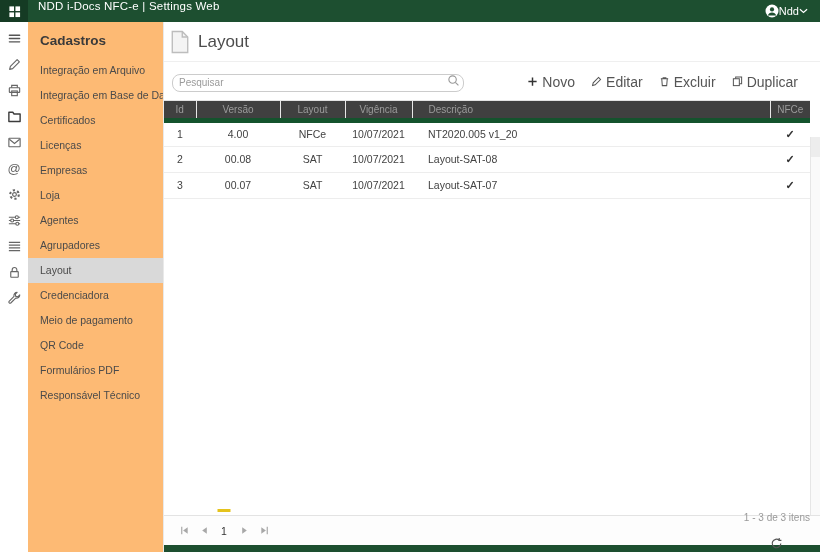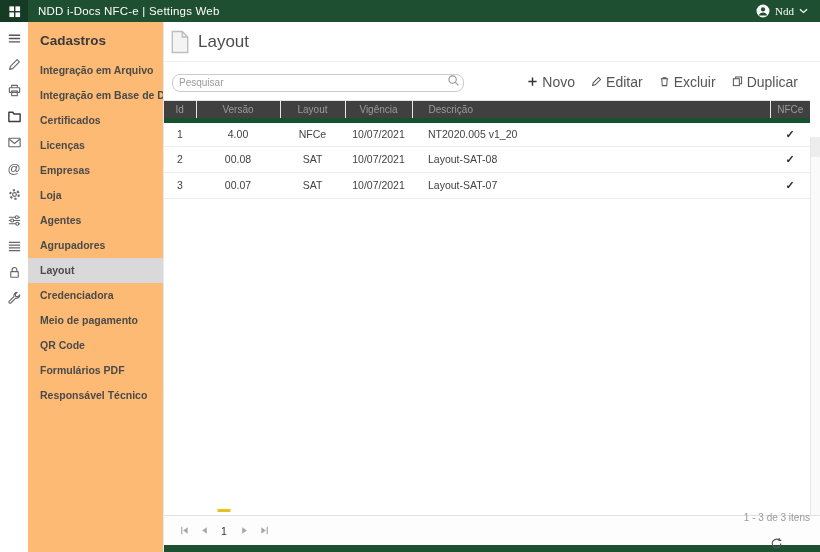--- a/index.html
+++ b/index.html
@@ -1,39 +1,39 @@
 <!DOCTYPE html>
 <html style="--green: #1d4f30; --yellow: #e5c31c;"><head>
 <meta charset="utf-8">
 <style>
   * { box-sizing: border-box; margin: 0; padding: 0; }
   html,body { width:820px; height:552px; overflow:hidden; background:#fff;
     font-family:"Liberation Sans", sans-serif; }
   .app { width:820px; height:552px; display:flex; flex-direction:column; }
 
   
-  .topbar { height:22px; background:var(--green,#1d4f30); display:flex; align-items:center; flex:0 0 22px; }
+  .topbar { height:22px; background:var(--green,#1d4f30); display:flex; flex:0 0 22px; }
   .waffle { width:28px; height:22px; background:rgba(0,0,0,.25); display:flex; align-items:center; justify-content:center; cursor:pointer; }
   .topbar-title { color:#fff; font-size:11.5px; margin-left:10px; letter-spacing:.2px; }
-  .topbar-right { margin-left:auto; display:flex; align-items:center; gap:5px; padding-right:12px; color:#fff; font-size:11px; cursor:pointer;font-family:Liberation Serif, serif; }
+  .topbar-right { margin-left:auto; display:flex; align-items:center; padding-right:12px; color:#fff; font-size:11px; cursor:pointer; }
 
   
   .shell { flex:1; display:flex; min-height:0; }
 
   
   .rail { width:28px; background:#fff; display:flex; flex-direction:column; align-items:center; padding-top:9px; gap:11px; }
   .rail-btn { width:16px; height:15px; display:flex; align-items:center; justify-content:center; cursor:pointer; }
   .rail-btn svg { width:15px; height:15px; }
   .at-glyph { font-size:13px; color:#666; line-height:14px; }
 
   
   .sidebar { width:136px; background:#fdba74; border-right:1px solid #e9e9e9; display:flex; flex-direction:column; }
   .sidebar-heading { font-size:13.5px; font-weight:bold; color:#3a3a3a; padding:11px 0 10px 12px; }
   .side-item { font-size:10.5px; color:#4a4a4a; height:25px; line-height:25px; padding-left:12px;
-    cursor:pointer; white-space:nowrap; overflow:hidden;font-weight:bold; }
+    cursor:pointer; white-space:nowrap; overflow:hidden; }
   .side-item.selected { background:#d9d9d9; }
 
   
   .main { flex:1; display:flex; flex-direction:column; position:relative; min-width:0; background:#fff; }
   .main-header { height:40px; display:flex; align-items:center; padding-left:6px; gap:8px; border-bottom:1px solid #efefef; }
   .page-title { font-size:17px; color:#4d4d4d; font-weight:500; }
 
   .content { flex:1; position:relative; display:flex; flex-direction:column; min-height:0; }
   .gutter { position:absolute; right:0; top:75px; bottom:0; width:10px;
     background:linear-gradient(#ededed 0 20px,#fafafa 20px 100%); border-left:1px solid #e6e6e6; }

